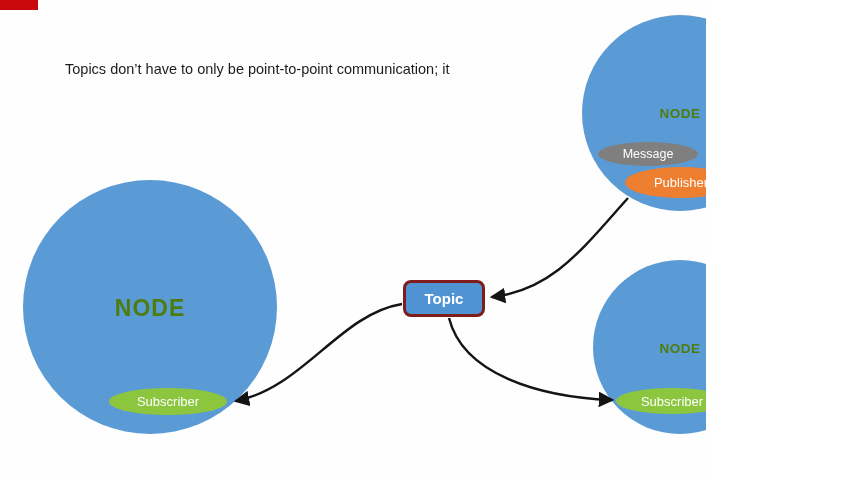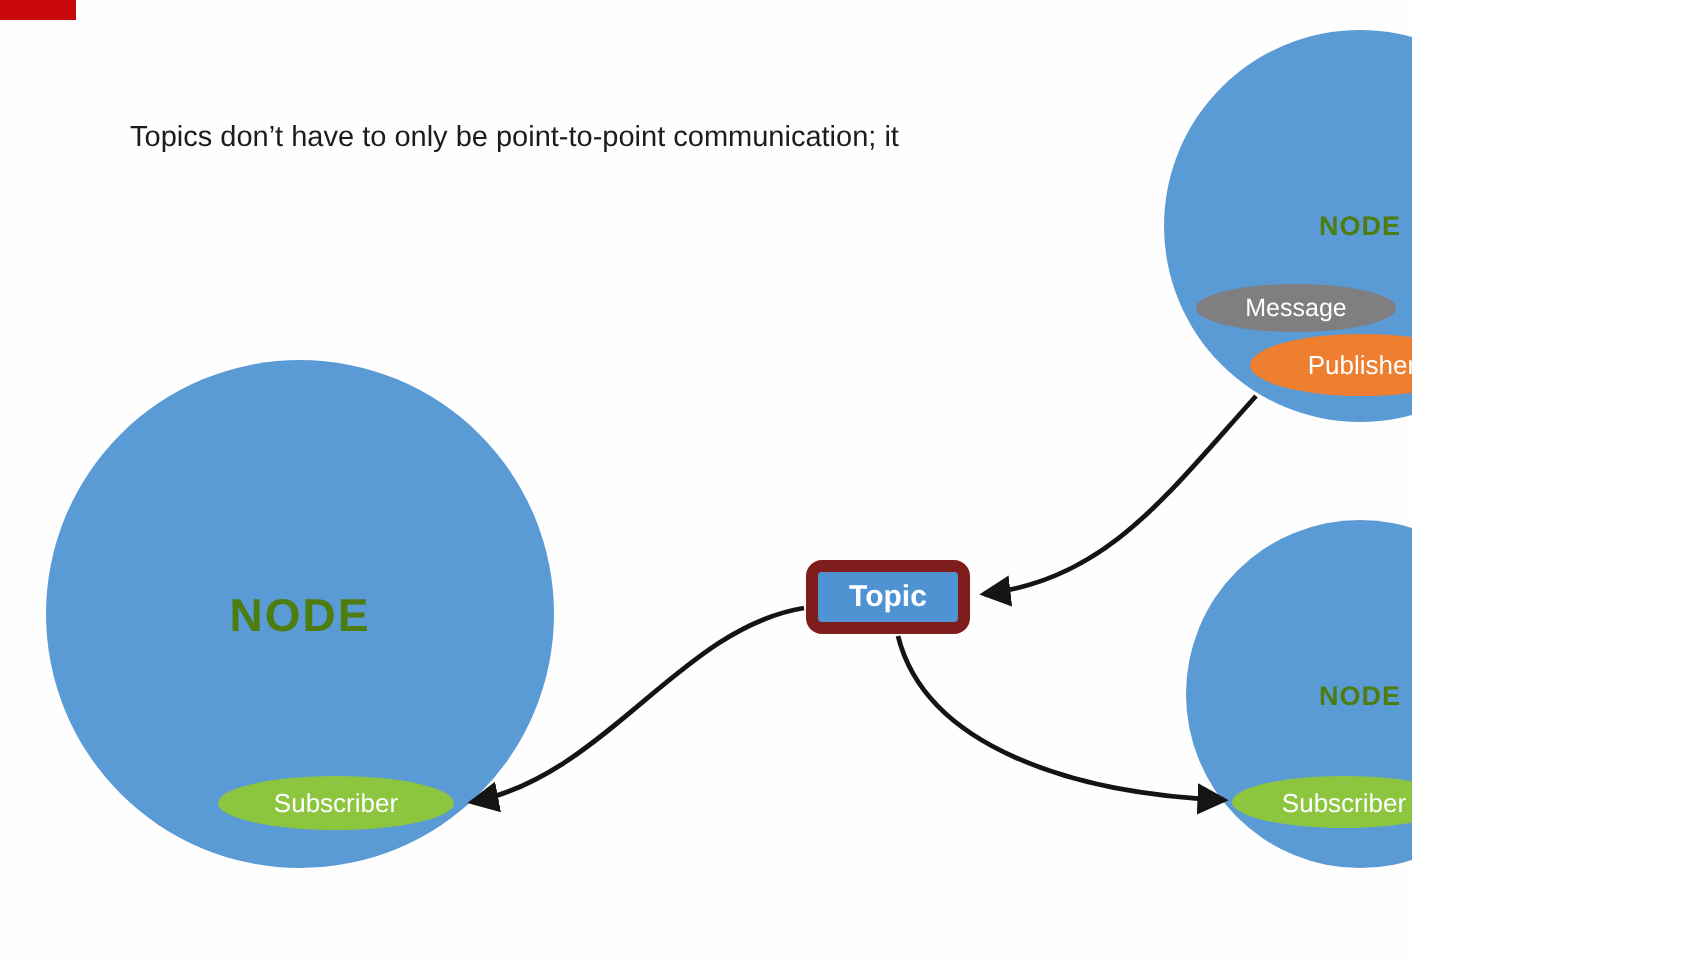--- a/index.html
+++ b/index.html
@@ -20,21 +20,21 @@
   .pill{
     position:absolute;border-radius:50%;color:#ffffff;font-weight:normal;
     display:flex;align-items:center;justify-content:center;white-space:nowrap;
   }
   .pill.message{left:598px;top:142px;width:100px;height:24px;background:var(--message-gray,#7f7f7f);font-size:12.5px;}
   .pill.publisher{left:625px;top:167px;width:112px;height:31px;background:var(--publisher-orange,#ee7e30);font-size:13px;}
   .pill.sub-left{left:109px;top:388px;width:118px;height:27px;background:var(--subscriber-green,#8cc63f);font-size:13px;}
   .pill.sub-br{left:616px;top:388px;width:112px;height:26px;background:var(--subscriber-green,#8cc63f);font-size:13px;}
   .topic{
     position:absolute;left:403px;top:280px;width:82px;height:37px;border-radius:8px;
-    background:var(--topic-blue,#4f93d2);border:6px solid #7f1d1d;box-sizing:border-box;
+    background:var(--topic-blue,#4f93d2);border:3px solid #7f1d1d;box-sizing:border-box;
     display:flex;align-items:center;justify-content:center;color:#ffffff;font-weight:bold;font-size:15px;
   }
   .arrows{position:absolute;left:0;top:0;width:854px;height:480px;pointer-events:none;}
   .arrow{fill:none;stroke:var(--arrow-black,#141414);stroke-width:2.4;}
 </style>
 </head>
 <body>
 
 <div class="stage">
 

